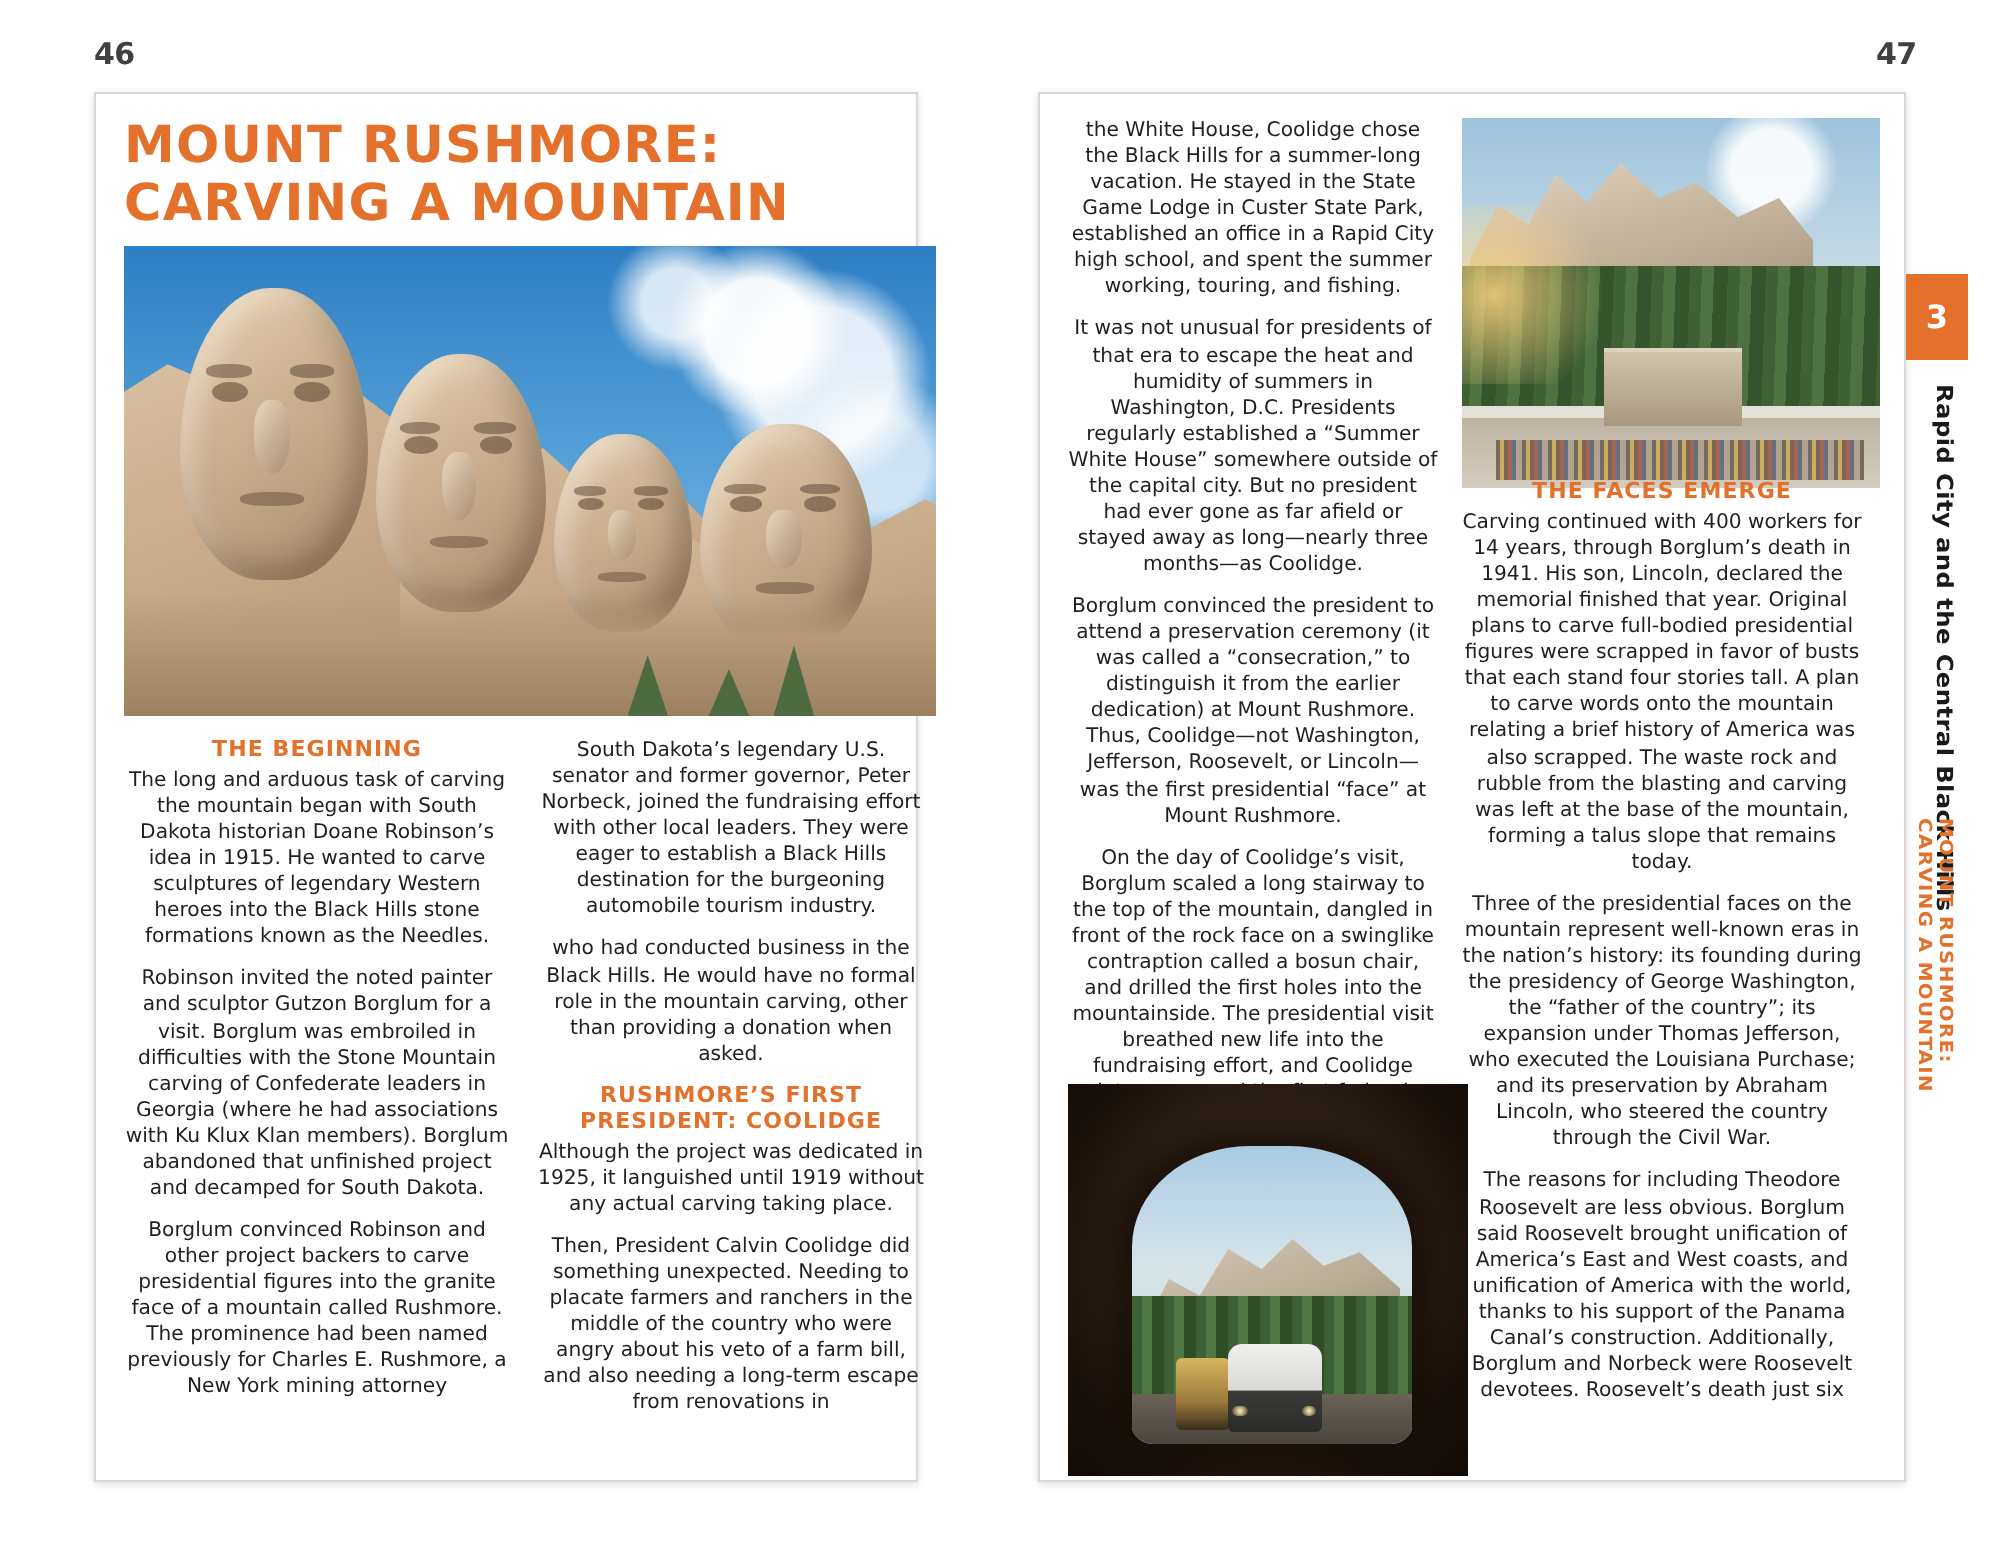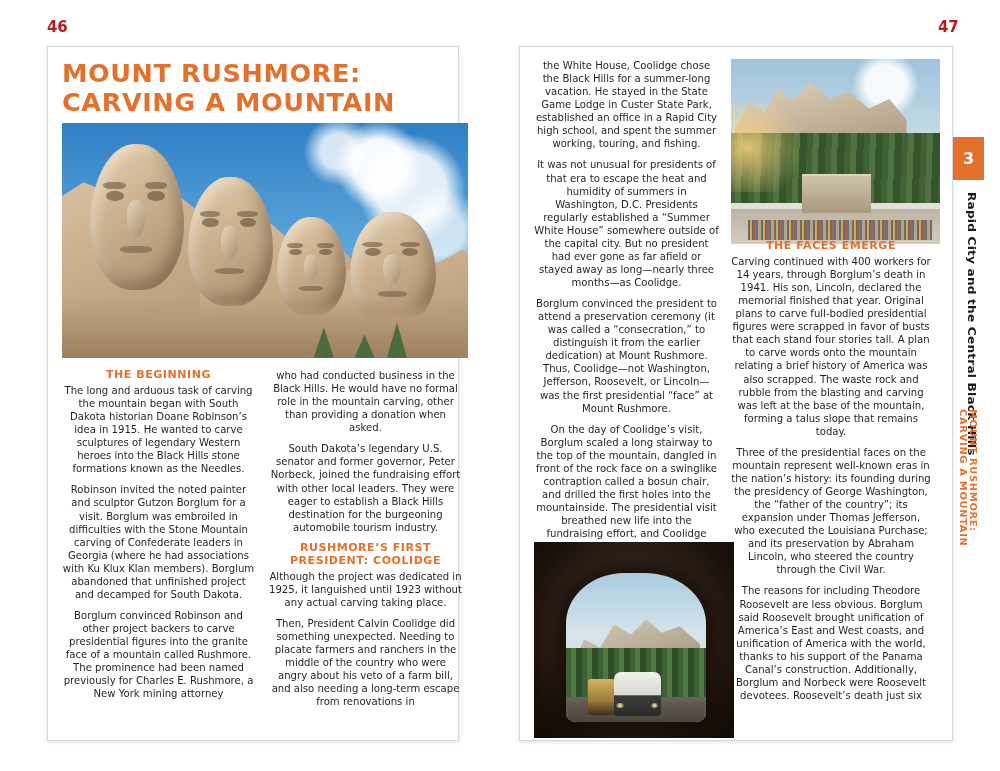--- a/index.html
+++ b/index.html
@@ -19,21 +19,21 @@
     background: #ffffff;
   }
 
   
   .folio {
     position: absolute;
     top: 18px;
     font-family: "DejaVu Sans", sans-serif;
     font-size: 15px;
     font-weight: 700;
-    color: #b91c1c;
+    color: #404040;
     letter-spacing: -0.3px;
   }
   .folio.left  { left: 47px; }
   .folio.right { left: 938px; }
 
   
   .page {
     position: absolute;
     top: 46px;
     background: #ffffff;
@@ -349,24 +349,24 @@
     </div>
 
     <div class="col" id="lp-col1">
       <div class="sec-head">THE BEGINNING</div>
       <p>The long and arduous task of carving the mountain began with South Dakota historian Doane Robinson’s idea in 1915. He wanted to carve sculptures of legendary Western heroes into the Black Hills stone formations known as the Needles.</p>
       <p>Robinson invited the noted painter and sculptor Gutzon Borglum for a visit. Borglum was embroiled in difficulties with the Stone Mountain carving of Confederate leaders in Georgia (where he had associations with Ku Klux Klan members). Borglum abandoned that unfinished project and decamped for South Dakota.</p>
       <p>Borglum convinced Robinson and other project backers to carve presidential figures into the granite face of a mountain called Rushmore. The prominence had been named previously for Charles E. Rushmore, a New York mining attorney</p>
     </div>
 
     <div class="col" id="lp-col2">
+      <p>South Dakota’s legendary U.S. senator and former governor, Peter Norbeck, joined the fundraising effort with other local leaders. They were eager to establish a Black Hills destination for the burgeoning automobile tourism industry.</p>
       <p>who had conducted business in the Black Hills. He would have no formal role in the mountain carving, other than providing a donation when asked.</p>
-      <p>South Dakota’s legendary U.S. senator and former governor, Peter Norbeck, joined the fundraising effort with other local leaders. They were eager to establish a Black Hills destination for the burgeoning automobile tourism industry.</p>
       <div class="sec-head tight">RUSHMORE’S FIRST PRESIDENT: COOLIDGE</div>
-      <p>Although the project was dedicated in 1925, it languished until 1923 without any actual carving taking place.</p>
+      <p>Although the project was dedicated in 1925, it languished until 1919 without any actual carving taking place.</p>
       <p>Then, President Calvin Coolidge did something unexpected. Needing to placate farmers and ranchers in the middle of the country who were angry about his veto of a farm bill, and also needing a long-term escape from renovations in</p>
     </div>
   </div>
 
   <div class="page right">
 
     <div class="col" id="rp-col1">
       <p>the White House, Coolidge chose the Black Hills for a summer-long vacation. He stayed in the State Game Lodge in Custer State Park, established an office in a Rapid City high school, and spent the summer working, touring, and fishing.</p>
       <p>It was not unusual for presidents of that era to escape the heat and humidity of summers in Washington, D.C. Presidents regularly established a “Summer White House” somewhere outside of the capital city. But no president had ever gone as far afield or stayed away as long—nearly three months—as Coolidge.</p>
       <p>Borglum convinced the president to attend a preservation ceremony (it was called a “consecration,” to distinguish it from the earlier dedication) at Mount Rushmore. Thus, Coolidge—not Washington, Jefferson, Roosevelt, or Lincoln—was the first presidential “face” at Mount Rushmore.</p>

